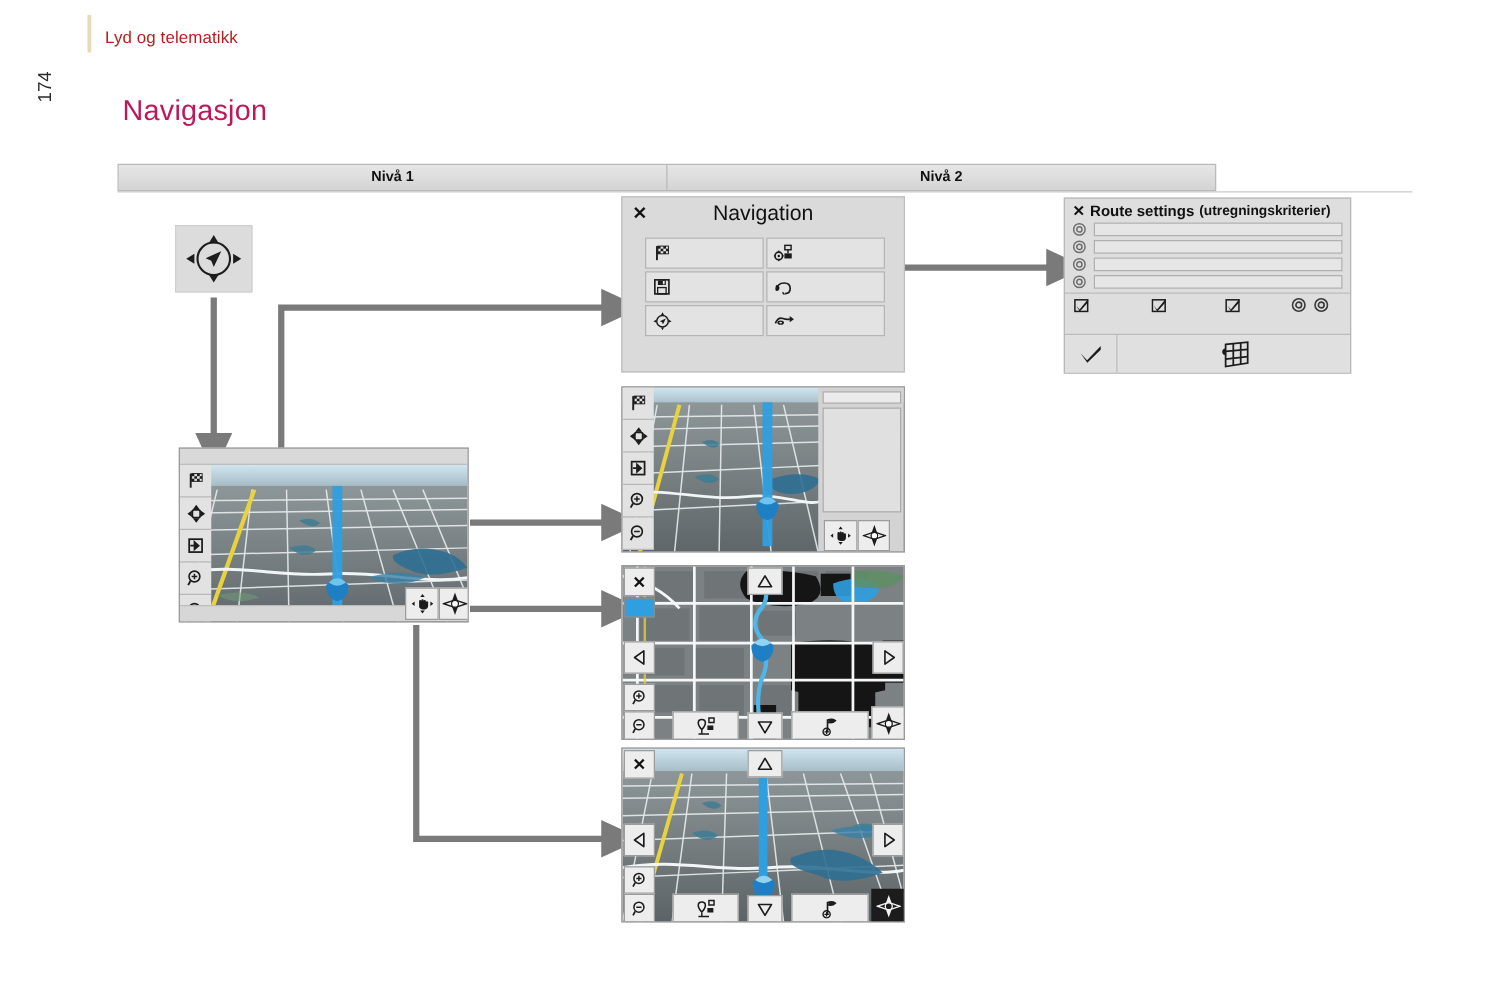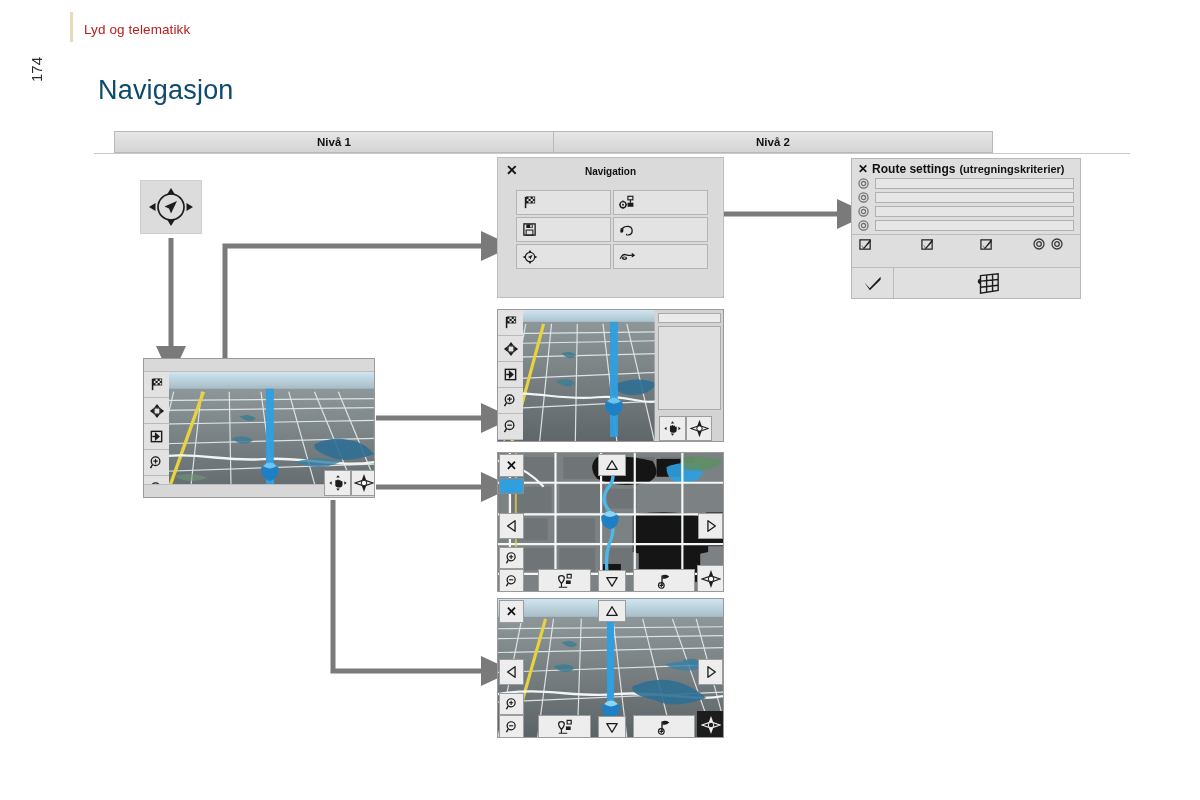--- a/index.html
+++ b/index.html
@@ -23,32 +23,31 @@
     letter-spacing:.1px;
   }
   .page-num {
     position:absolute; left:28px; top:82px;
     font-size:15px; color:#2a2a2a;
     transform:rotate(-90deg); transform-origin:left top;
     white-space:nowrap;
   }
   .doc-title {
     position:absolute; left:98px; top:75px;
-    font-size:27px; color:#0c4a6e; font-weight:400;
+    font-size:23px; color:#be185d; font-weight:400;
     letter-spacing:.2px;
   }
 
   
   .levels {
     position:absolute; left:94px; top:131px;
     width:879px; height:22px;
     display:flex;
     border:1px solid #b9b9b9;
     background:linear-gradient(#e6e6e6,#d4d4d4);
-    margin-left:20px;
   }
   .levels .cell {
     flex:1; display:flex; align-items:center; justify-content:center;
     font-size:11.5px; font-weight:bold; color:#111;
     border-right:1px solid #b9b9b9;
   }
   .levels .cell:last-child { border-right:none; }
   .levels-underline {
     position:absolute; left:94px; top:153px; width:1036px; height:1px;
     background:#c9c9c9;
@@ -66,21 +65,21 @@
 
   
   .nav-dialog {
     position:absolute; left:497px; top:157px; width:227px; height:141px;
     background:#dadada; border:1px solid #bdbdbd;
   }
   .nav-dialog .titlebar {
     height:26px; position:relative;
     display:flex; align-items:center; justify-content:center;
   }
-  .nav-dialog .titlebar .txt { font-size:10px; font-weight:bold; color:#111; }
+  .nav-dialog .titlebar .txt { font-size:17px; font-weight:normal; color:#111; }
   .nav-dialog .close-x {
     position:absolute; left:8px; top:5px;
     font-size:14px; font-weight:bold; color:#111; line-height:14px;
   }
   .nav-grid {
     position:absolute; left:18px; top:32px; width:192px;
     display:grid; grid-template-columns:1fr 1fr; gap:2px 2px;
   }
   .nav-btn {
     height:25px; background:#e3e3e3; border:1px solid #b4b4b4;

